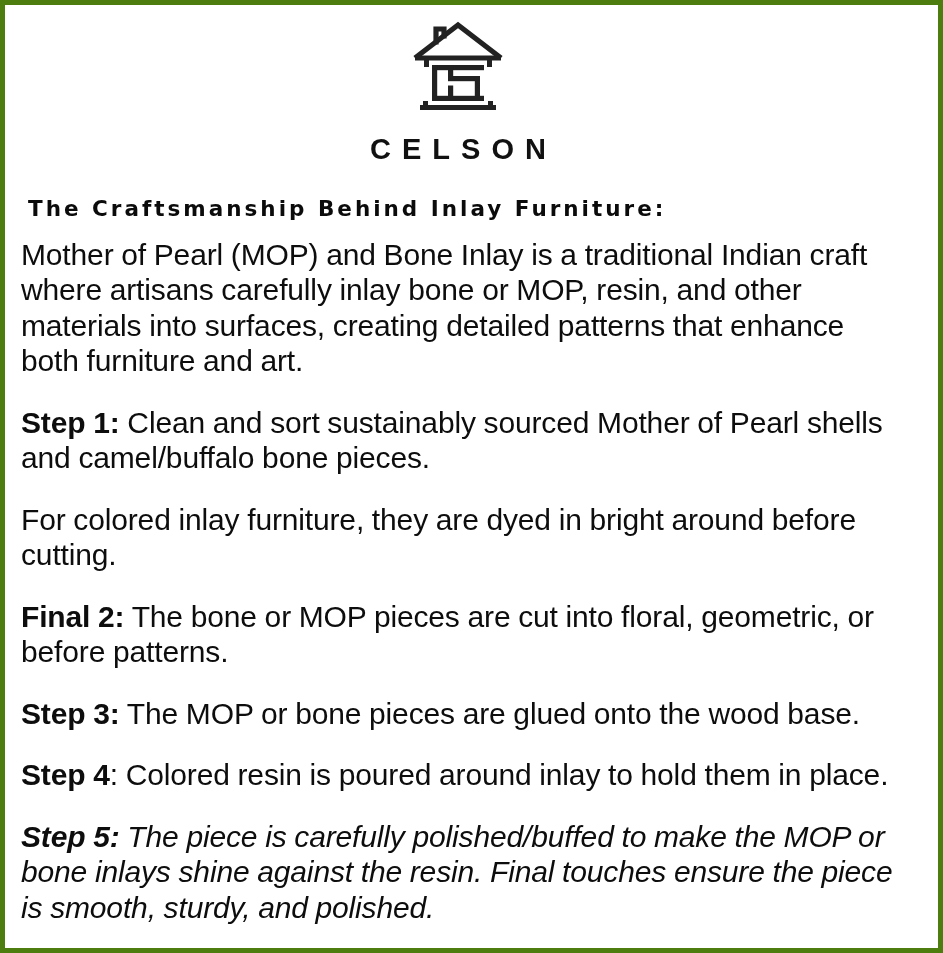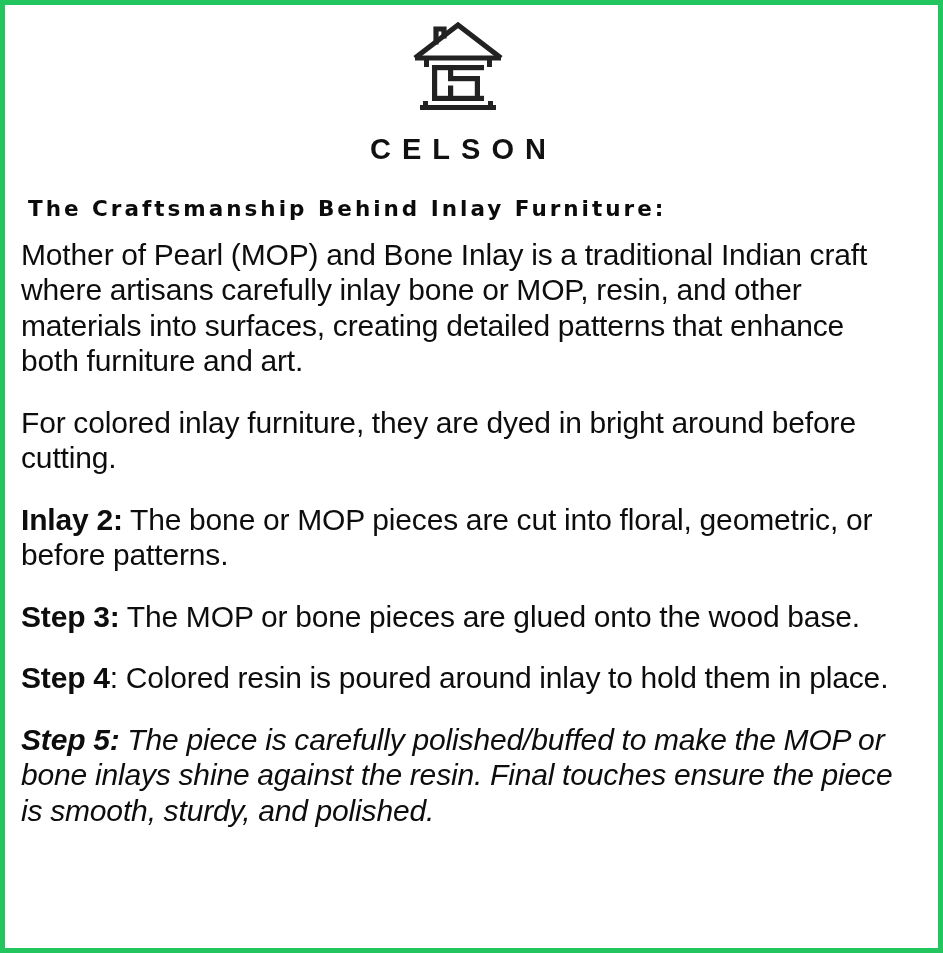--- a/index.html
+++ b/index.html
@@ -10,21 +10,21 @@
   body {
     font-family: "Liberation Sans", sans-serif;
   }
 
   .poster {
     position: relative;
     width: 943px;
     height: 953px;
     box-sizing: border-box;
     background: #ffffff;
-    border: 5px solid #22c55e;
+    border: 5px solid #4d7c0f;
     overflow: hidden;
   }
 
   .inner {
     position: absolute;
     left: 0;
     top: 0;
     right: 0;
     bottom: 0;
     padding: 7px 38px 0 11px;
@@ -139,27 +139,30 @@
     </div>
 
     <div class="heading">The Craftsmanship Behind Inlay Furniture:</div>
 
     <div class="body-copy">
 
       <p class="para">
         <span class="lead"></span><span></span><span>Mother of Pearl (MOP) and Bone Inlay is a traditional Indian craft where artisans carefully inlay bone or MOP, resin, and other materials into surfaces, creating detailed patterns that enhance both furniture and art.</span>
       </p>
 
+      <p class="para">
+        <span class="lead">Step 1:</span><span></span><span> Clean and sort sustainably sourced Mother of Pearl shells and camel/buffalo bone pieces.</span>
+      </p>
 
       <p class="para">
         <span class="lead"></span><span></span><span>For colored inlay furniture, they are dyed in bright around before cutting.</span>
       </p>
 
       <p class="para">
-        <span class="lead">Inlay 2:</span><span></span><span> The bone or MOP pieces are cut into floral, geometric, or before patterns.</span>
+        <span class="lead">Final 2:</span><span></span><span> The bone or MOP pieces are cut into floral, geometric, or before patterns.</span>
       </p>
 
       <p class="para">
         <span class="lead">Step 3:</span><span></span><span> The MOP or bone pieces are glued onto the wood base.</span>
       </p>
 
       <p class="para">
         <span class="lead">Step 4</span><span>:</span><span> Colored resin is poured around inlay to hold them in place.</span>
       </p>
 

